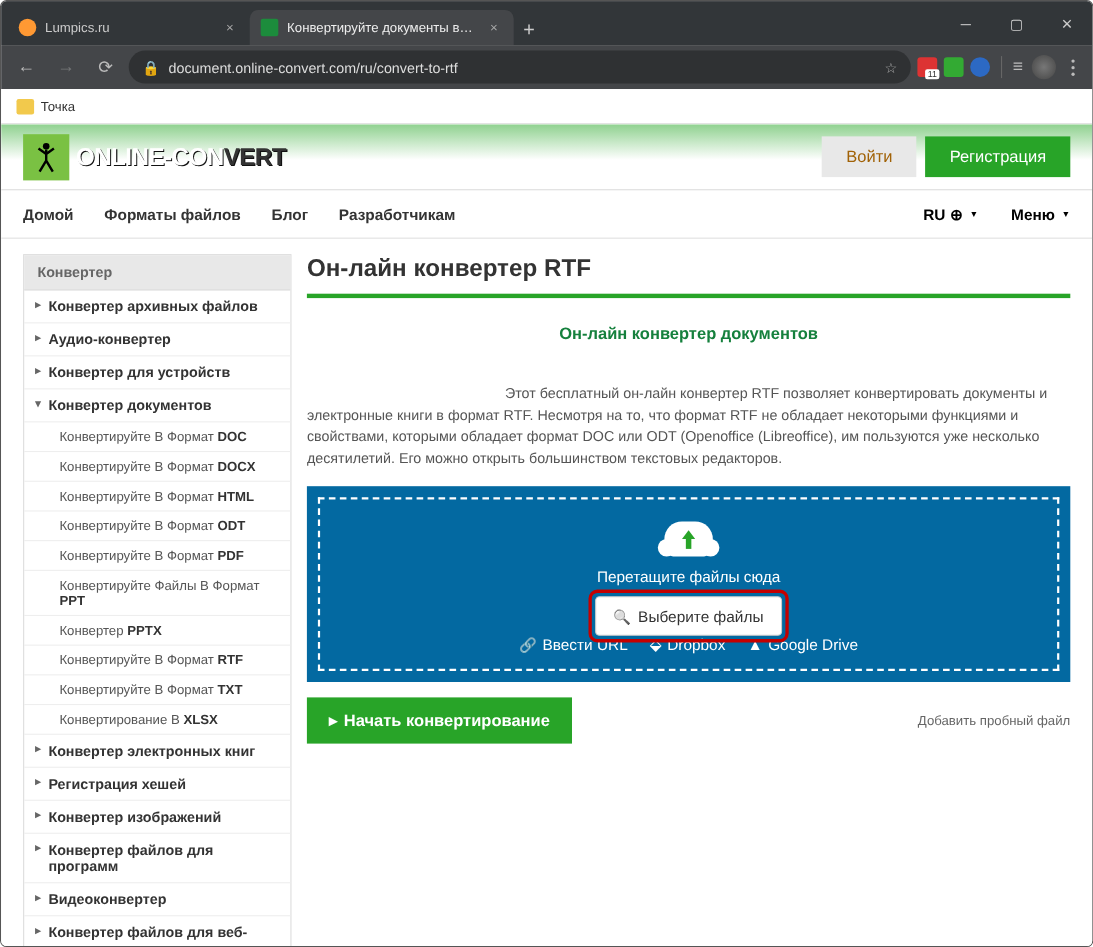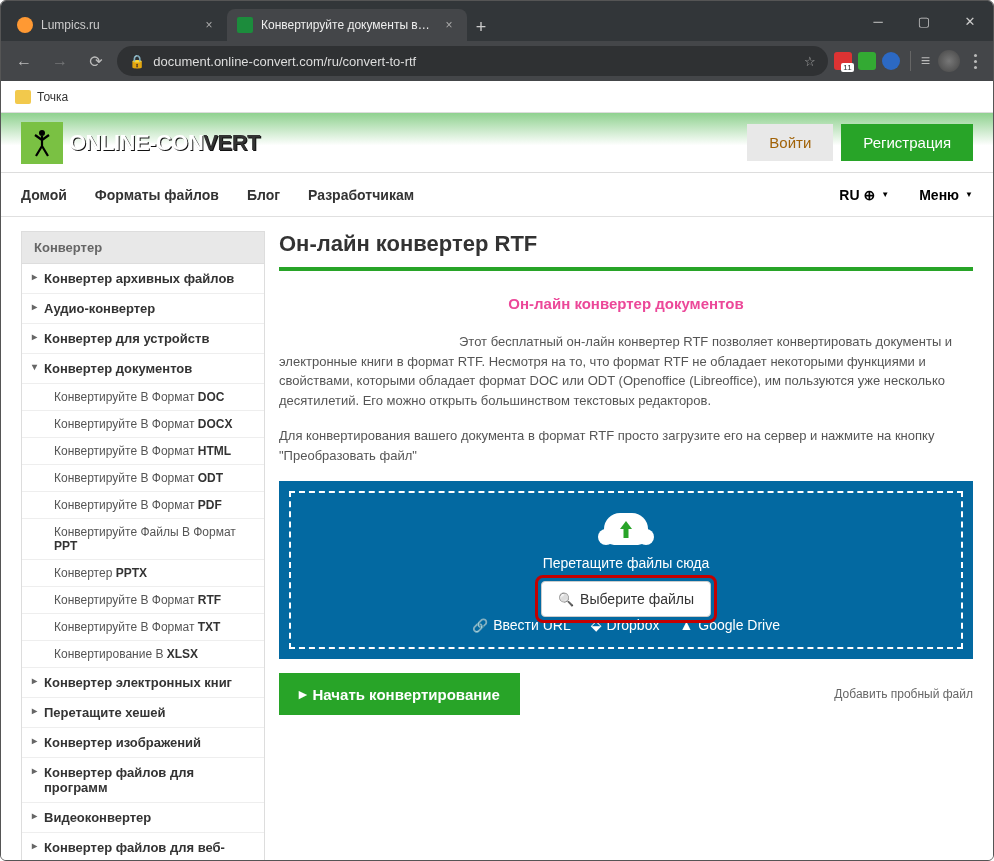--- a/index.html
+++ b/index.html
@@ -63,21 +63,21 @@
 .side-title { background: #e8e8e8; color: #666; font-weight: bold; padding: 8px 12px; border-bottom: 1px solid #ddd; }
 .side-item { padding: 7px 12px 7px 22px; border-bottom: 1px solid #eee; font-weight: bold; color: #333; cursor: pointer; font-size: 13px; position: relative; }
 .side-item::before { content: "▸"; position: absolute; left: 10px; font-size: 10px; color: #666; }
 .side-item.open::before { content: "▾"; }
 .sub-item { padding: 6px 12px 6px 32px; border-bottom: 1px solid #eee; color: #555; cursor: pointer; font-size: 12px; }
 .sub-item b { color: #333; }
 
 .main { flex: 1; }
 .main h1 { font-size: 22px; color: #333; margin-bottom: 10px; }
 .green-line { height: 4px; background: #28a428; margin-bottom: 24px; }
-.sub-h { text-align: center; font-weight: bold; font-size: 15px; margin-bottom: 20px; color: #ec4899; }
+.sub-h { text-align: center; font-weight: bold; font-size: 15px; margin-bottom: 36px; color: #15803d; }
 .desc { color: #555; font-size: 13px; line-height: 1.5; margin-bottom: 16px; }
 
 .dropzone { background: #0369a1; padding: 10px; margin-top: 8px; }
 .dz-inner { border: 2px dashed #fff; padding: 20px 20px 14px; text-align: center; color: #fff; position: relative; }
 .cloud-ico { width: 44px; height: 32px; background: #fff; border-radius: 16px 16px 10px 10px; margin: 0 auto 10px; position: relative; }
 .cloud-ico::before { content: ""; position: absolute; width: 16px; height: 16px; background: #fff; border-radius: 50%; left: -6px; bottom: 0; }
 .cloud-ico::after { content: ""; position: absolute; width: 16px; height: 16px; background: #fff; border-radius: 50%; right: -6px; bottom: 0; }
 .cloud-arrow { position: absolute; left: 50%; top: 8px; transform: translateX(-50%); width: 0; height: 0; border-left: 6px solid transparent; border-right: 6px solid transparent; border-bottom: 8px solid #28a428; }
 .cloud-stem { position: absolute; left: 50%; top: 15px; transform: translateX(-50%); width: 5px; height: 10px; background: #28a428; }
 .dz-text { font-size: 14px; margin-bottom: 10px; }
@@ -192,33 +192,32 @@
           <div class="sub-item">Конвертируйте В Формат <b>HTML</b></div>
           <div class="sub-item">Конвертируйте В Формат <b>ODT</b></div>
           <div class="sub-item">Конвертируйте В Формат <b>PDF</b></div>
           <div class="sub-item">Конвертируйте Файлы В Формат <b>PPT</b></div>
           <div class="sub-item">Конвертер <b>PPTX</b></div>
           <div class="sub-item">Конвертируйте В Формат <b>RTF</b></div>
           <div class="sub-item">Конвертируйте В Формат <b>TXT</b></div>
           <div class="sub-item">Конвертирование В <b>XLSX</b></div>
         </div>
       <div class="side-item">Конвертер электронных книг</div>
-      <div class="side-item">Перетащите хешей</div>
+      <div class="side-item">Регистрация хешей</div>
       <div class="side-item">Конвертер изображений</div>
       <div class="side-item">Конвертер файлов для программ</div>
       <div class="side-item">Видеоконвертер</div>
       <div class="side-item">Конвертер файлов для веб-сервисов</div>
     </div>
 
     <div class="main">
       <h1>Он-лайн конвертер RTF</h1>
       <div class="green-line"></div>
       <div class="sub-h">Он-лайн конвертер документов</div>
       <p class="desc" style="text-indent:180px;">Этот бесплатный он-лайн конвертер RTF позволяет конвертировать документы и электронные книги в формат RTF. Несмотря на то, что формат RTF не обладает некоторыми функциями и свойствами, которыми обладает формат DOC или ODT (Openoffice (Libreoffice), им пользуются уже несколько десятилетий. Его можно открыть большинством текстовых редакторов.</p>
-      <p class="desc">Для конвертирования вашего документа в формат RTF просто загрузите его на сервер и нажмите на кнопку "Преобразовать файл"</p>
 
       <div class="dropzone">
         <div class="dz-inner">
           <div class="cloud-ico">
               <div class="cloud-arrow"></div>
               <div class="cloud-stem"></div>
             </div>
           <div class="dz-text">Перетащите файлы сюда</div>
           <div class="choose-wrap">
             <div class="choose-ring"></div>

